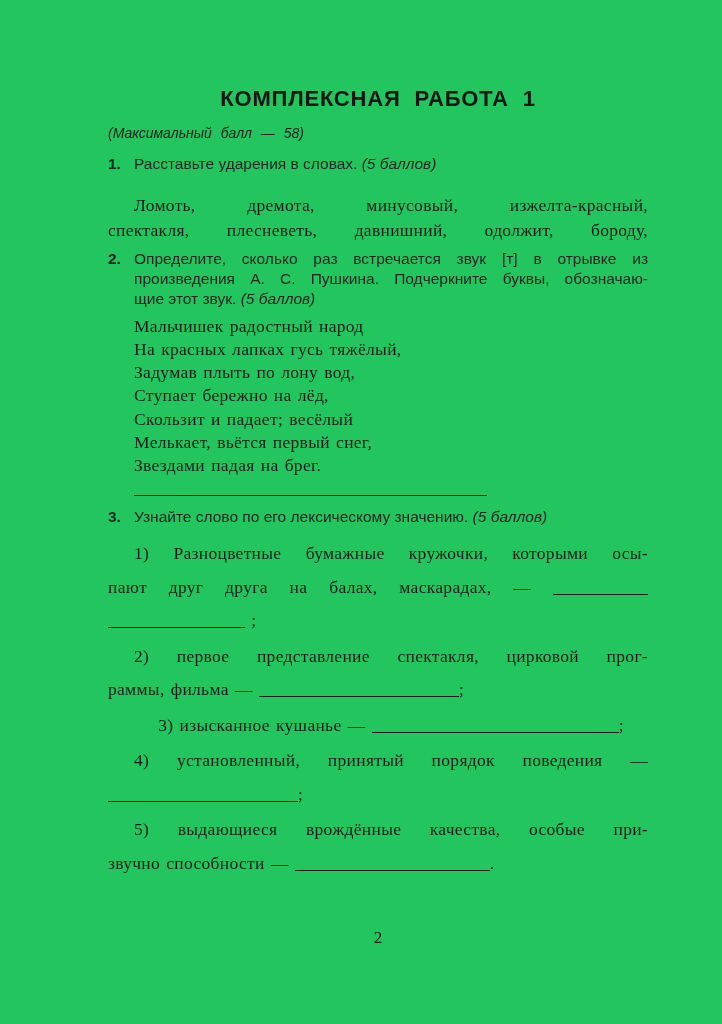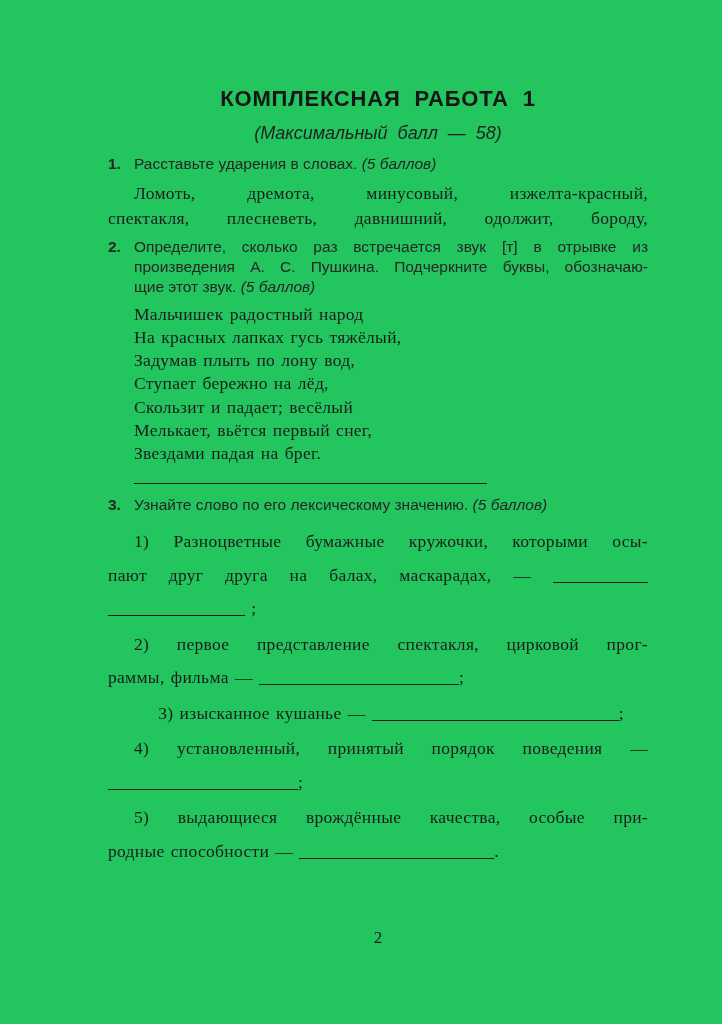--- a/index.html
+++ b/index.html
@@ -27,24 +27,24 @@
     line-height: 26px;
     letter-spacing: 0.8px;
     word-spacing: 7px;
     text-align: center;
     color: #161616;
   }
   .subtitle {
     margin-top: 10px;
     font-family: "Liberation Sans", sans-serif;
     font-style: italic;
-    font-size: 18px;
+    font-size: 14px;
     line-height: 22px;
     word-spacing: 5px;
-    text-align: center;
+    text-align: left;
     color: #222;
   }
   
   .task {
     position: relative;
     padding-left: 26px;
     font-family: "Liberation Sans", sans-serif;
     font-size: 15.5px;
     line-height: 20.4px;
     color: #262626;
@@ -60,21 +60,21 @@
   .task3 { margin-top: 6px;  line-height: 22px; }
   .pts { font-style: italic; }
   .iline-just { text-align: justify; text-align-last: justify; }
   
   .serif-block {
     font-size: 17.5px;
     letter-spacing: 0.3px;
     word-spacing: 1.5px;
     color: #1c1c1c;
   }
-  .words { margin-top: 6px; line-height: 25.3px; }
+  .words { margin-top: 18px; line-height: 25.3px; }
   .poem  { margin-top: 5px; line-height: 23.2px; padding-left: 26px; }
   .defs  { margin-top: 9px; line-height: 33.5px; }
   .def-item { margin-bottom: 2px; }
   .just   { text-align: justify; text-align-last: justify; }
   .indent { text-indent: 26px; text-align: center; }
   
   .blank {
     display: inline-block;
     height: 0.9em;
     border-bottom: 1.2px solid #1c1c1c;
@@ -179,21 +179,21 @@
       <div class="def-item">
         <div class="just indent">4) установленный, принятый порядок поведения —</div>
         <div>
           <span class="blank w190"></span><span>;</span>
         </div>
       </div>
 
       <div class="def-item">
         <div class="just indent">5) выдающиеся врождённые качества, особые при-</div>
         <div>
-          <span>родные способности —</span>
+          <span>звучно способности —</span>
           <span class="blank w195"></span><span>.</span>
         </div>
       </div>
 
     </div>
   </div>
 
   <div class="pagenum">2</div>
 </div>
 

